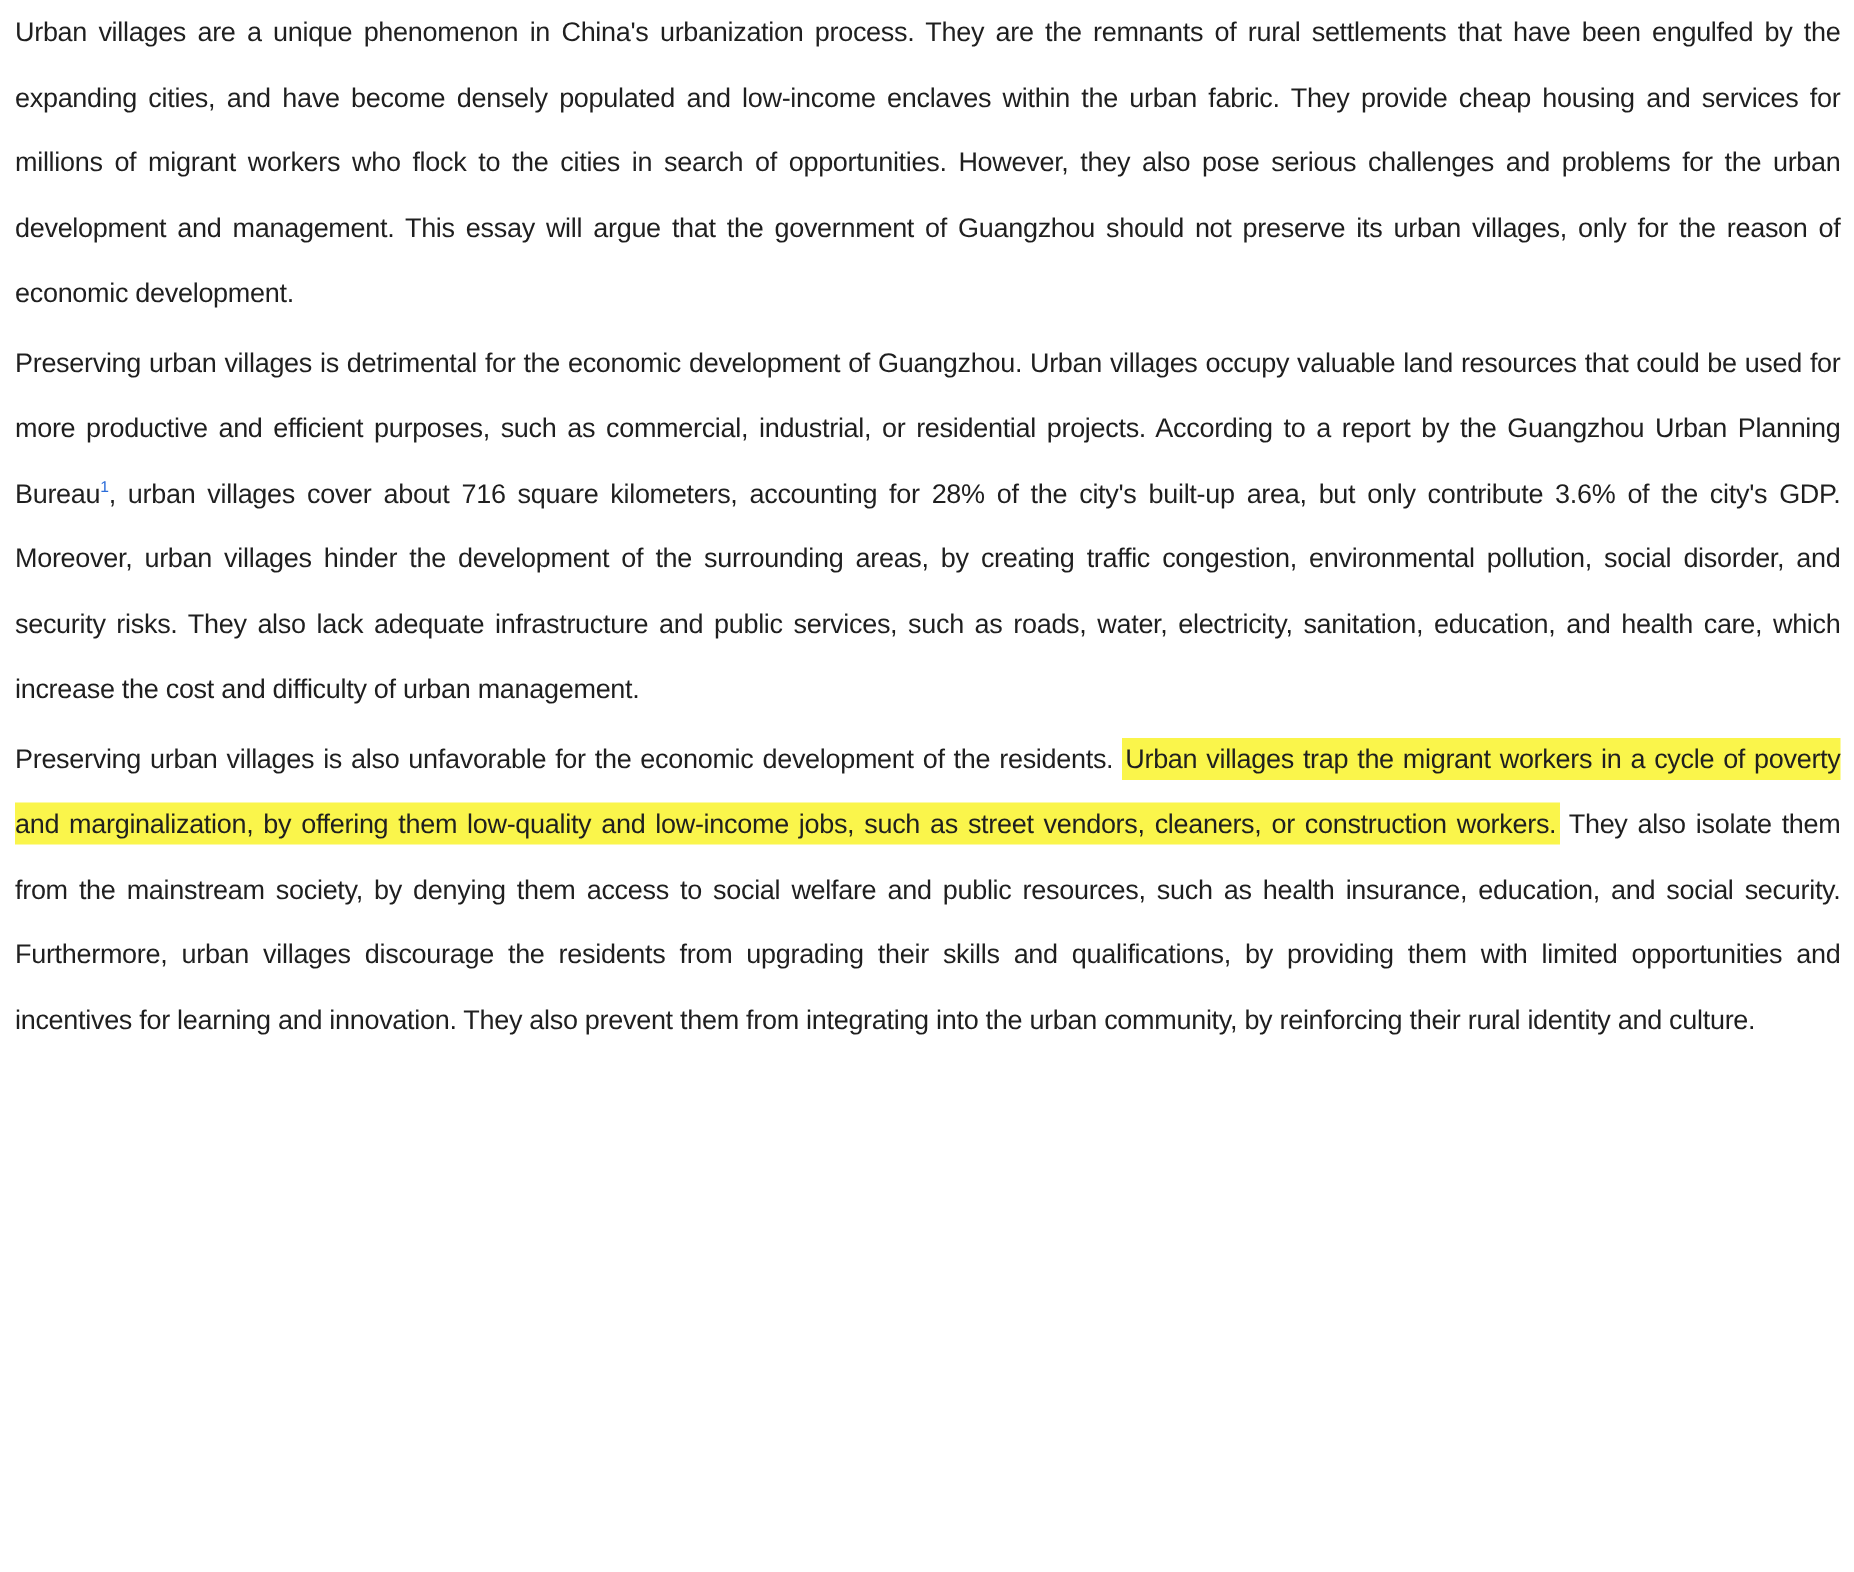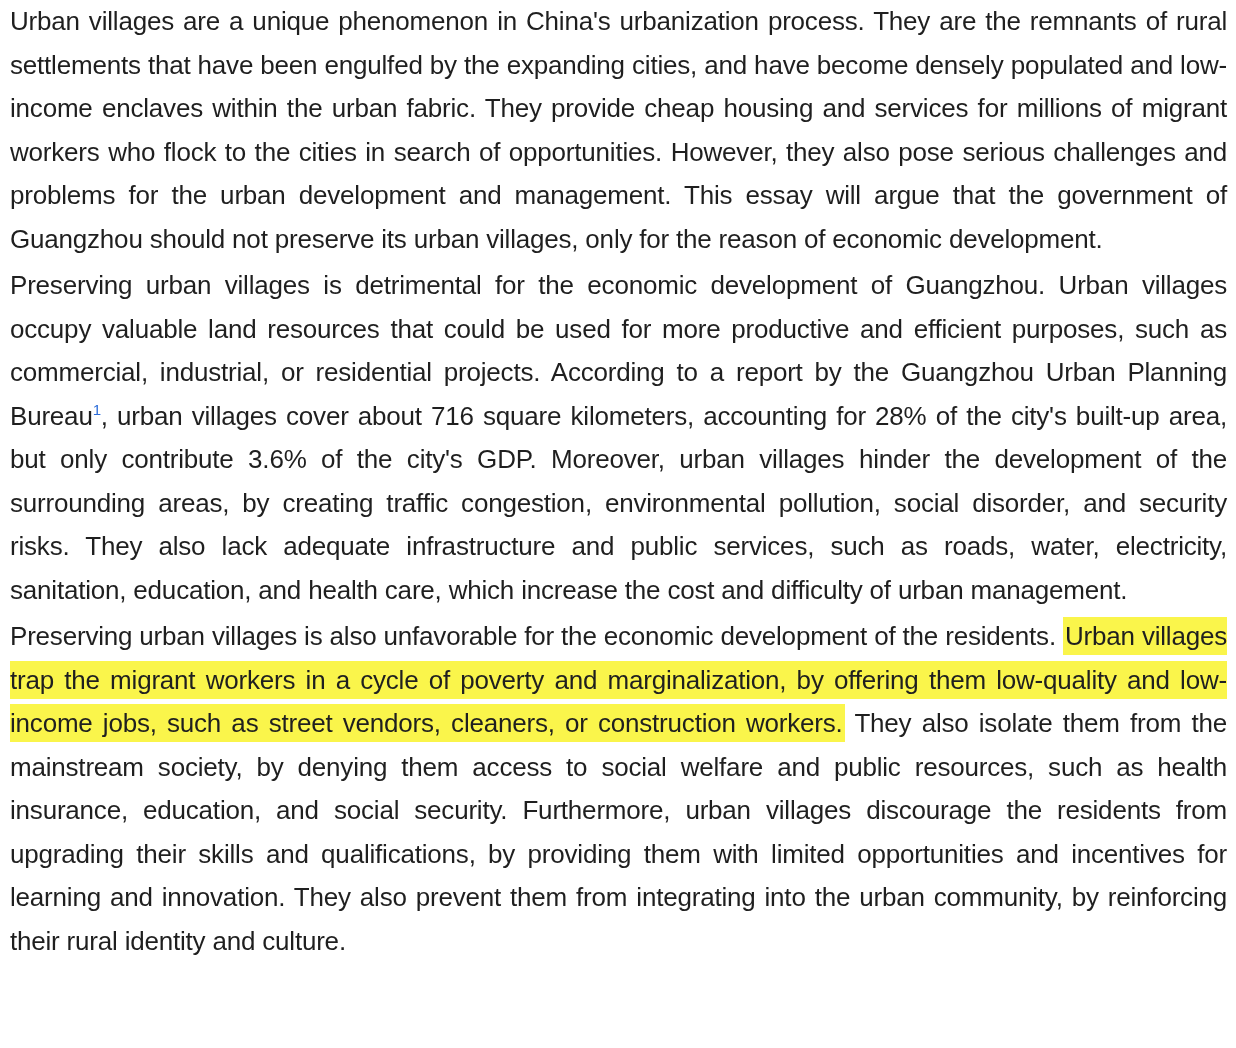--- a/index.html
+++ b/index.html
@@ -14,21 +14,21 @@
     height: 1048px;
     background: var(--page-bg);
     overflow: hidden;
   }
   .page {
     width: 1236px;
     height: 1048px;
     background: var(--page-bg);
     padding: 0 9px 0 10px;
     font-family: "Liberation Sans", "DejaVu Sans", sans-serif;
-    font-size: 26px;
+    font-size: 18px;
     line-height: 43.5px;
     color: var(--text-color);
     letter-spacing: -0.2px;
   }
   p.para {
     text-align: justify;
     margin: 0 0 3px 0;
   }
   .footnote-ref {
     vertical-align: super;

